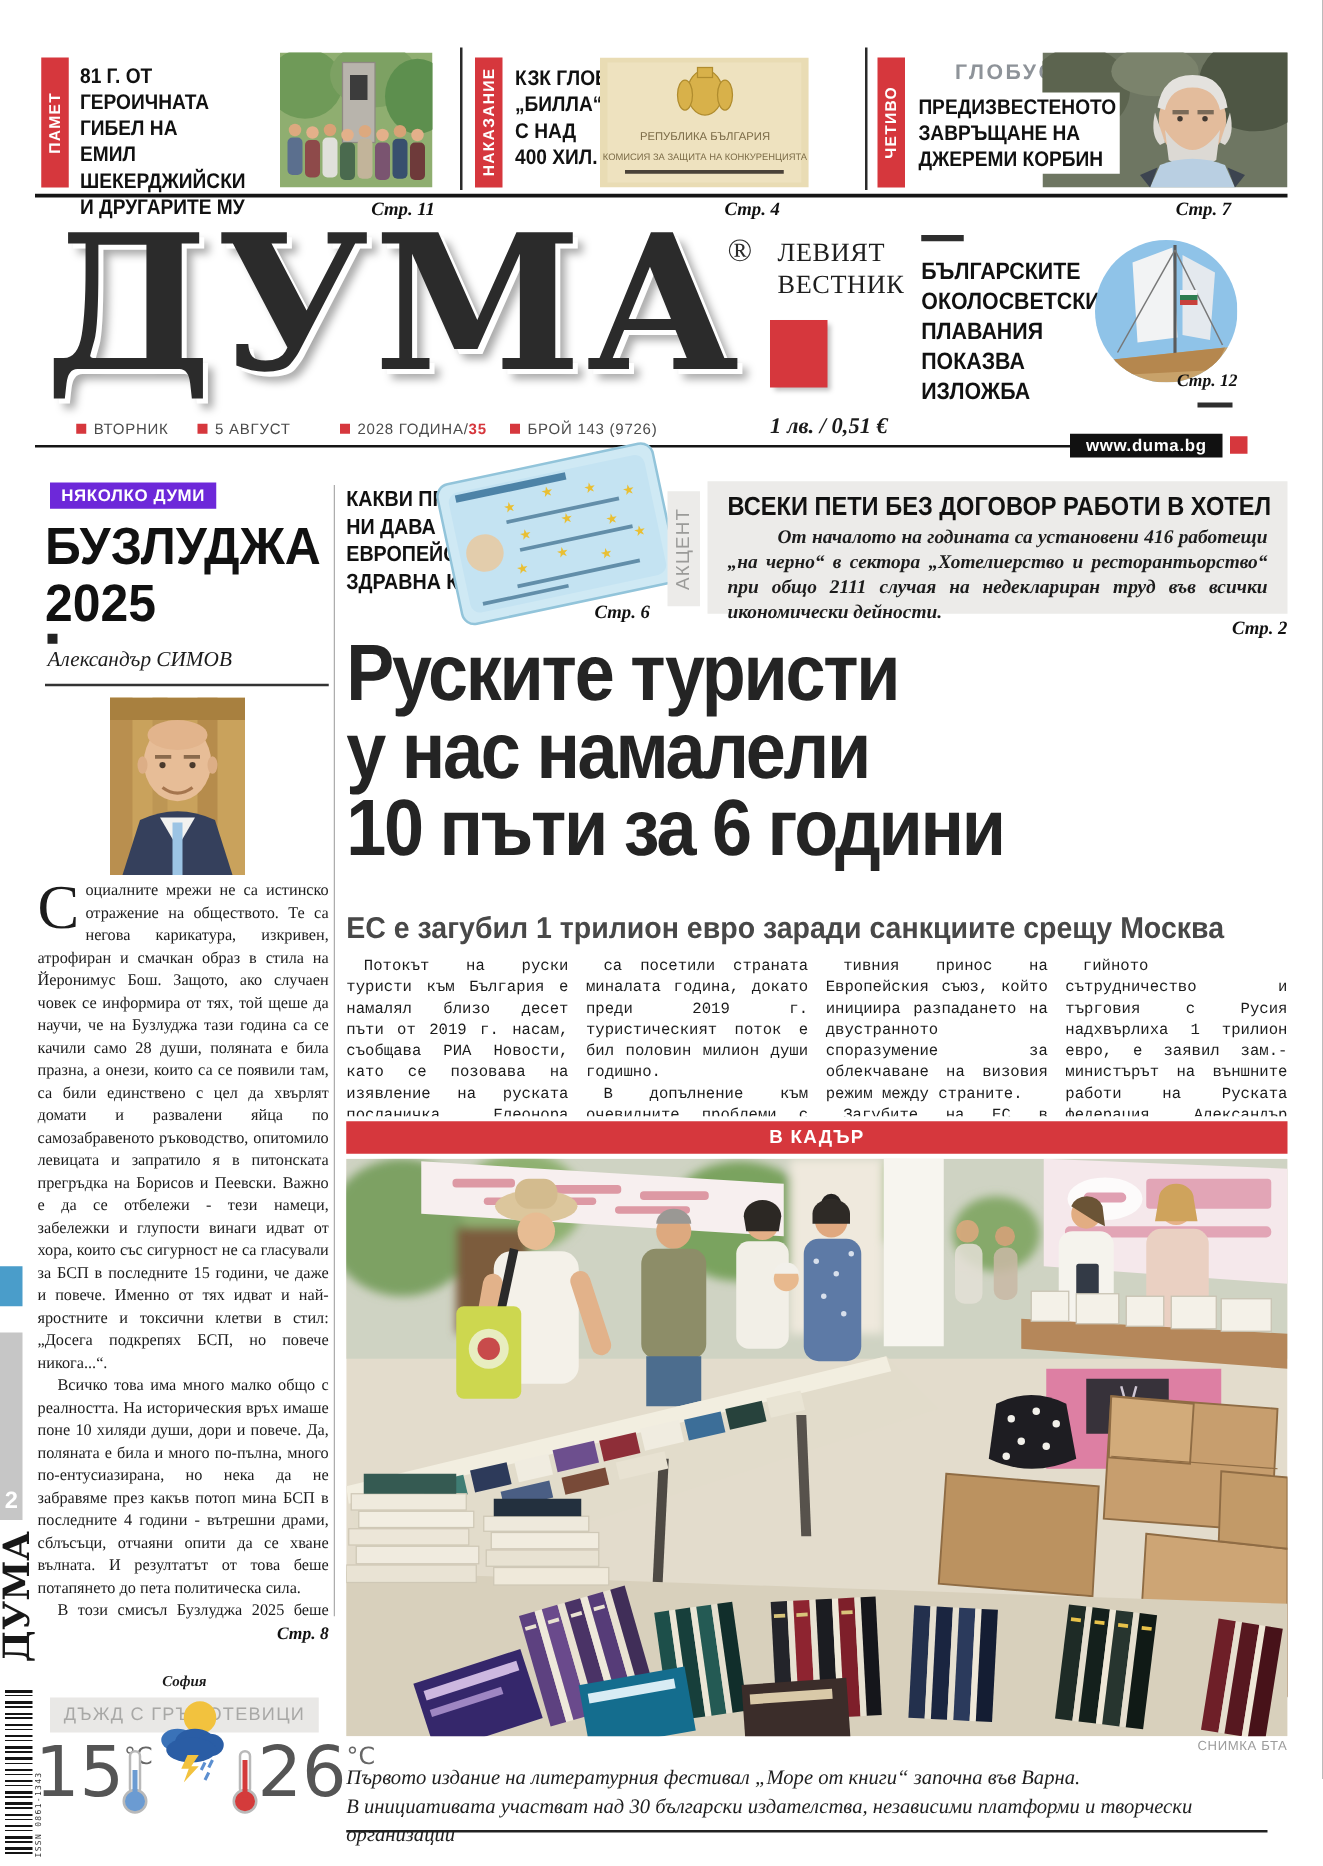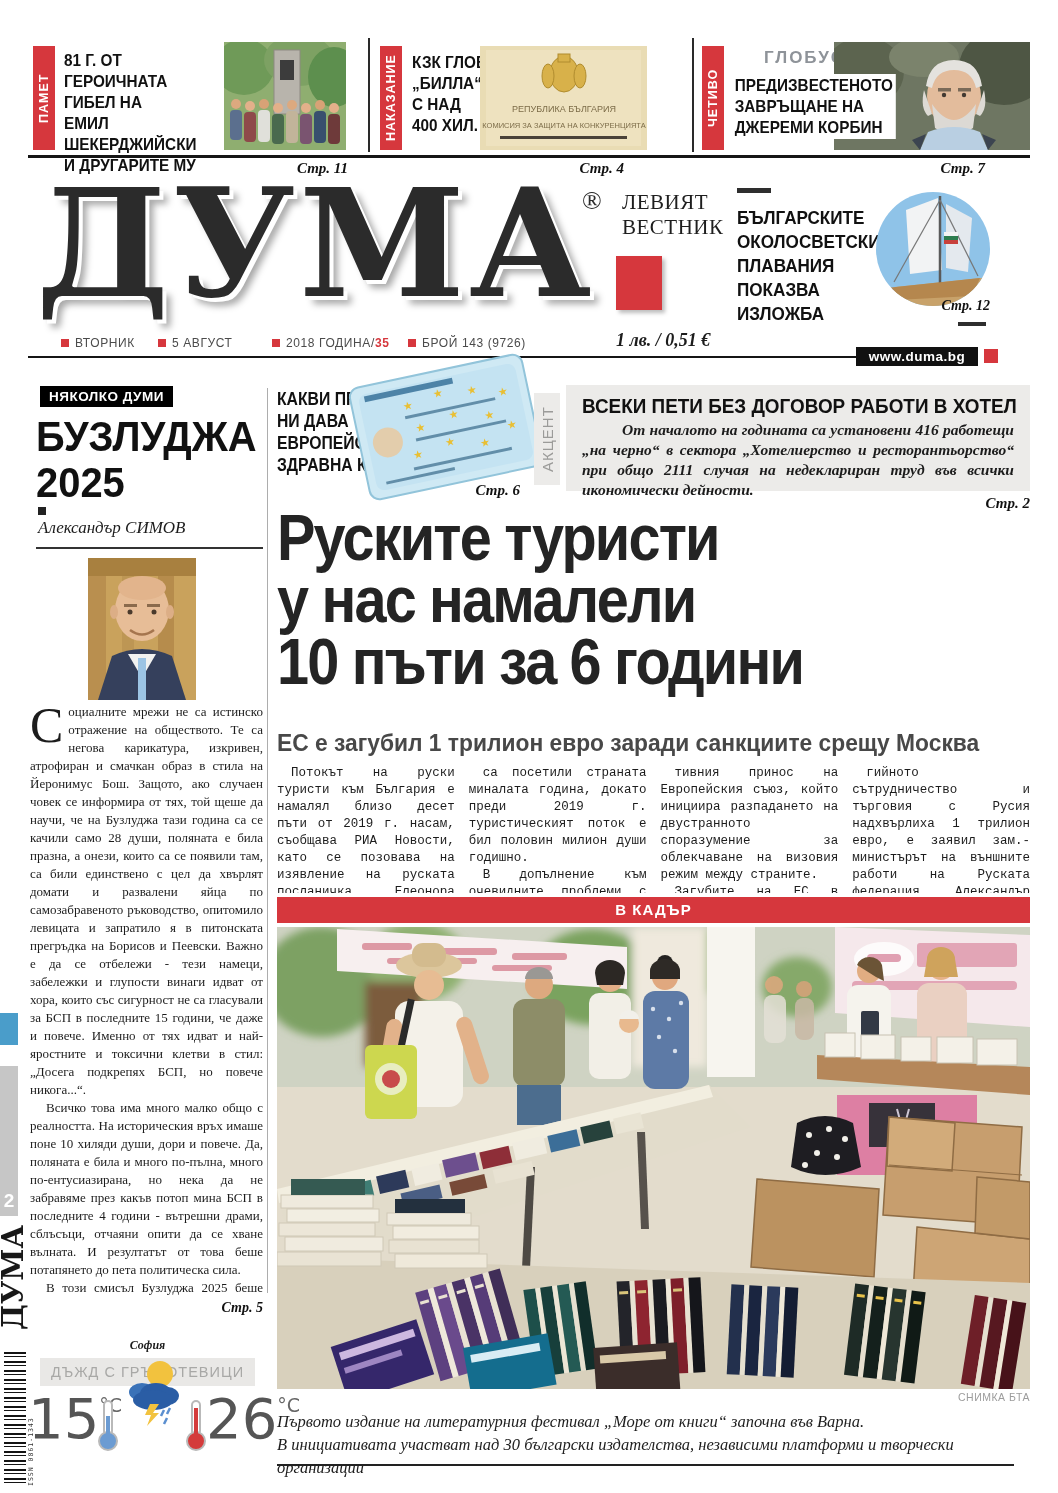--- a/index.html
+++ b/index.html
@@ -183,30 +183,30 @@
         <rect x="68" y="48" width="14" height="4" fill="#c8413c"></rect>
       </g>
       <polygon points="10,96 104,86 96,104 20,108" fill="#b5874e"></polygon>
     </svg>
   </div>
   <div class="abs pageref right" style="left:900px;top:298px;width:90px;font-size:14px;">Стр. 12</div>
   <div class="abs" style="left:958px;top:322px;width:28px;height:4px;background:#2e2e2e;"></div>
 
   <div class="abs dl-item" style="left:33px;top:336px;padding-left:28px;"><span class="dl-sq"></span><span>ВТОРНИК</span></div>
   <div class="abs dl-item" style="left:158px;top:336px;"><span class="dl-sq"></span><span>5 АВГУСТ</span></div>
-  <div class="abs dl-item" style="left:272px;top:336px;"><span class="dl-sq"></span><span>2018 ГОДИНА/</span><span style="color:#d6373d;font-weight:bold;">35</span></div>
+  <div class="abs dl-item" style="left:272px;top:336px;"><span class="dl-sq"></span><span>2028 ГОДИНА/</span><span style="color:#d6373d;font-weight:bold;">35</span></div>
   <div class="abs dl-item" style="left:408px;top:336px;"><span class="dl-sq"></span><span>БРОЙ 143 (9726)</span></div>
   <div class="abs it bold" style="left:616px;top:330px;font-size:18px;">1 лв. / 0,51 €</div>
   <div class="abs rule" style="left:28px;top:356px;width:828px;height:2px;"></div>
   <div class="abs sans bold center" style="left:856px;top:347px;width:122px;height:19px;line-height:19px;background:#111;color:#fff;font-size:13.5px;letter-spacing:.5px;">www.duma.bg</div>
   <div class="abs redbox" style="left:984px;top:349px;width:14px;height:14px;"></div>
 
   <div class="abs" style="left:267px;top:388px;width:1px;height:905px;background:#adadad;"></div>
 
-  <div class="abs sans bold" style="left:40px;top:386px;background:#000000;color:#fff;font-size:13.5px;letter-spacing:.5px;padding:3px 9px;">НЯКОЛКО ДУМИ</div>
+  <div class="abs sans bold" style="left:40px;top:386px;background:#6d28d9;color:#fff;font-size:13.5px;letter-spacing:.5px;padding:3px 9px;">НЯКОЛКО ДУМИ</div>
   <div class="abs" style="left:36px;top:414px;">
     <span class="teaser-title cond95 preline" style="font-size:42px;line-height:46px;">БУЗЛУДЖА
 2025</span>
   </div>
   <div class="abs" style="left:38px;top:507px;width:8px;height:8px;background:#222;"></div>
   <div class="abs it" style="left:38px;top:518px;font-size:17px;">Александър СИМОВ</div>
   <div class="abs rule" style="left:36px;top:547px;width:227px;height:2px;background:#333;"></div>
 
   <svg class="abs" style="left:88px;top:558px;" width="108" height="142" viewBox="0 0 108 142">
     <rect width="108" height="142" fill="#c9a25c"></rect>
@@ -226,21 +226,21 @@
     <circle cx="42" cy="54" r="2.5" fill="#4a3a2c"></circle>
     <circle cx="66" cy="54" r="2.5" fill="#4a3a2c"></circle>
     <path d="M42,72 q12,9 24,0" stroke="#a5754e" stroke-width="2.5" fill="none"></path>
   </svg>
 
   <div class="abs body-col" style="left:30px;top:703px;width:233px;height:596px;overflow:hidden;">
     <p style="text-indent:0;"><span class="dropcap">С</span><span>оциалните мрежи не са истинско отражение на обществото. Те са негова карикатура, изкривен, атрофиран и смачкан образ в стила на Йеронимус Бош. Защото, ако случаен човек се информира от тях, той щеше да научи, че на Бузлуджа тази година са се качили само 28 души, поляната е била празна, а онези, които са се появили там, са били единствено с цел да хвърлят домати и развалени яйца по самозабравеното ръководство, опитомило левицата и запратило я в питонската прегръдка на Борисов и Пеевски. Важно е да се отбележи - тези намеци, забележки и глупости винаги идват от хора, които със сигурност не са гласували за БСП в последните 15 години, че даже и повече. Именно от тях идват и най-яростните и токсични клетви в стил: „Досега подкрепях БСП, но повече никога...“.</span></p>
     <p>Всичко това има много малко общо с реалността. На историческия връх имаше поне 10 хиляди души, дори и повече. Да, поляната е била и много по-пълна, много по-ентусиазирана, но нека да не забравяме през какъв потоп мина БСП в последните 4 години - вътрешни драми, сблъсъци, отчаяни опити да се хване вълната. И резултатът от това беше потапянето до пета политическа сила.</p>
     <p>В този смисъл Бузлуджа 2025 беше успех. Несъмнен успех, защото ясно демонстрира, че социалистът не е човек, който се хваща на тролски атаки, целенасочени манипулации и информационен тероризъм.</p>
   </div>
-  <div class="abs pageref right" style="left:150px;top:1300px;width:113px;font-size:14px;">Стр. 5</div>
+  <div class="abs pageref right" style="left:150px;top:1300px;width:113px;font-size:14px;">Стр. 8</div>
 
   <div class="abs it bold center" style="left:40px;top:1338px;width:215px;font-size:12px;">София</div>
   <div class="abs sans center" style="left:40px;top:1358px;width:215px;height:28px;line-height:28px;background:#e9e8e6;color:#a8a8a6;font-size:14.5px;letter-spacing:1px;">ДЪЖД С ГРЪМОТЕВИЦИ</div>
   <div class="abs bignum" style="left:28px;top:1386px;"><span>15</span><span class="deg">°C</span></div>
   <svg class="abs" style="left:96px;top:1398px;" width="24" height="54" viewBox="0 0 24 54">
     <rect x="8" y="3" width="8" height="34" rx="4" fill="#fff" stroke="#b9b9b9" stroke-width="2"></rect>
     <circle cx="12" cy="43" r="9" fill="#6b9bd2" stroke="#b9b9b9" stroke-width="2"></circle>
     <rect x="10" y="18" width="4" height="22" fill="#6b9bd2"></rect>
   </svg>
   <svg class="abs" style="left:120px;top:1358px;" width="64" height="68" viewBox="0 0 64 68">

